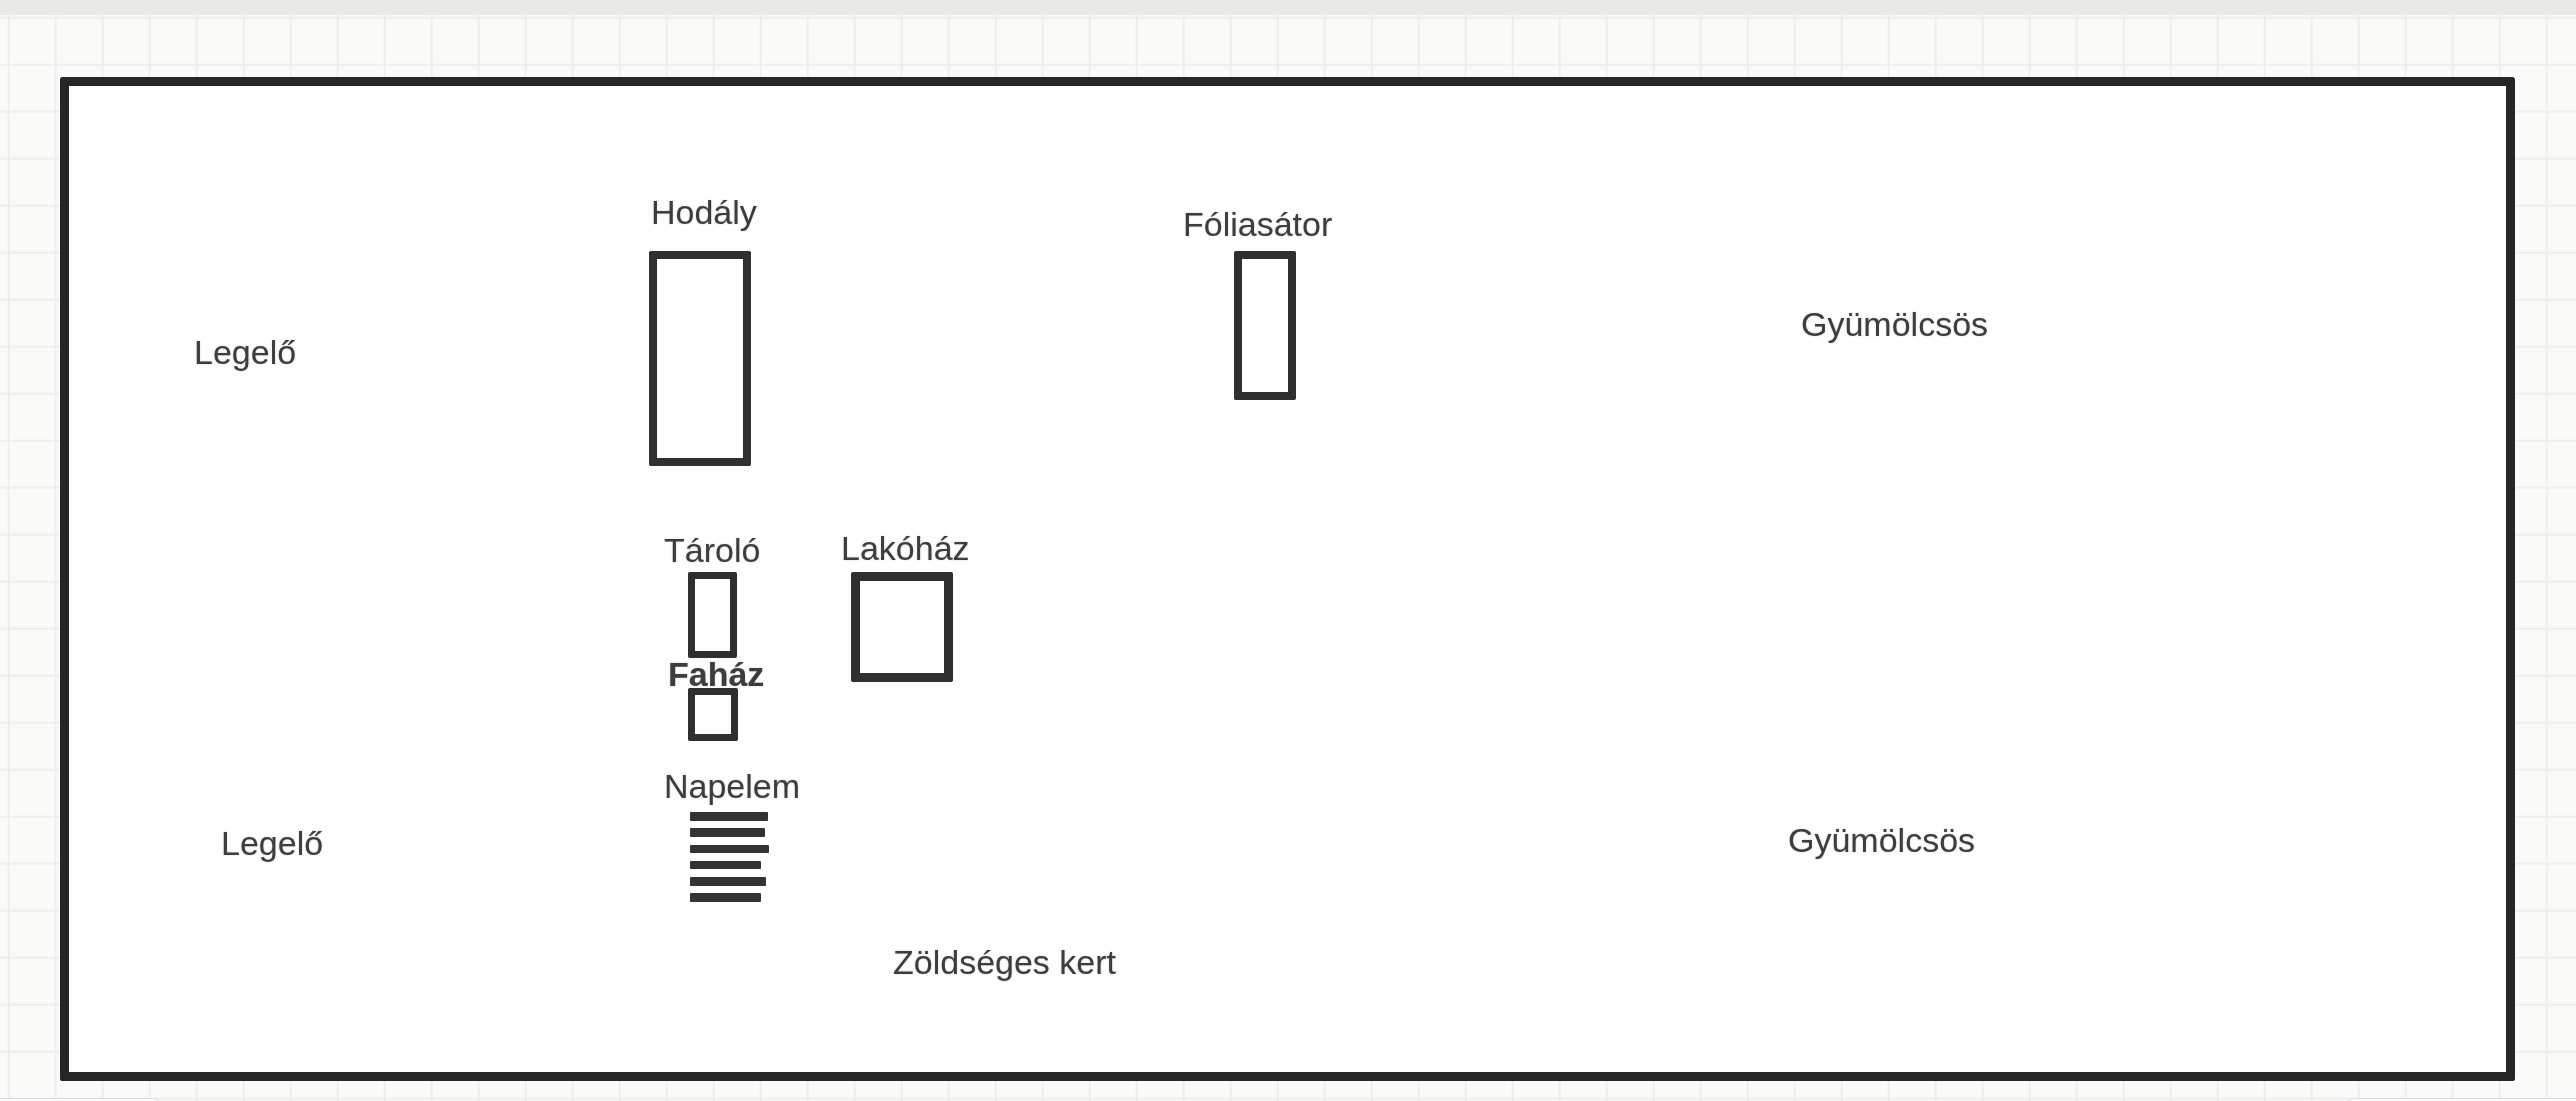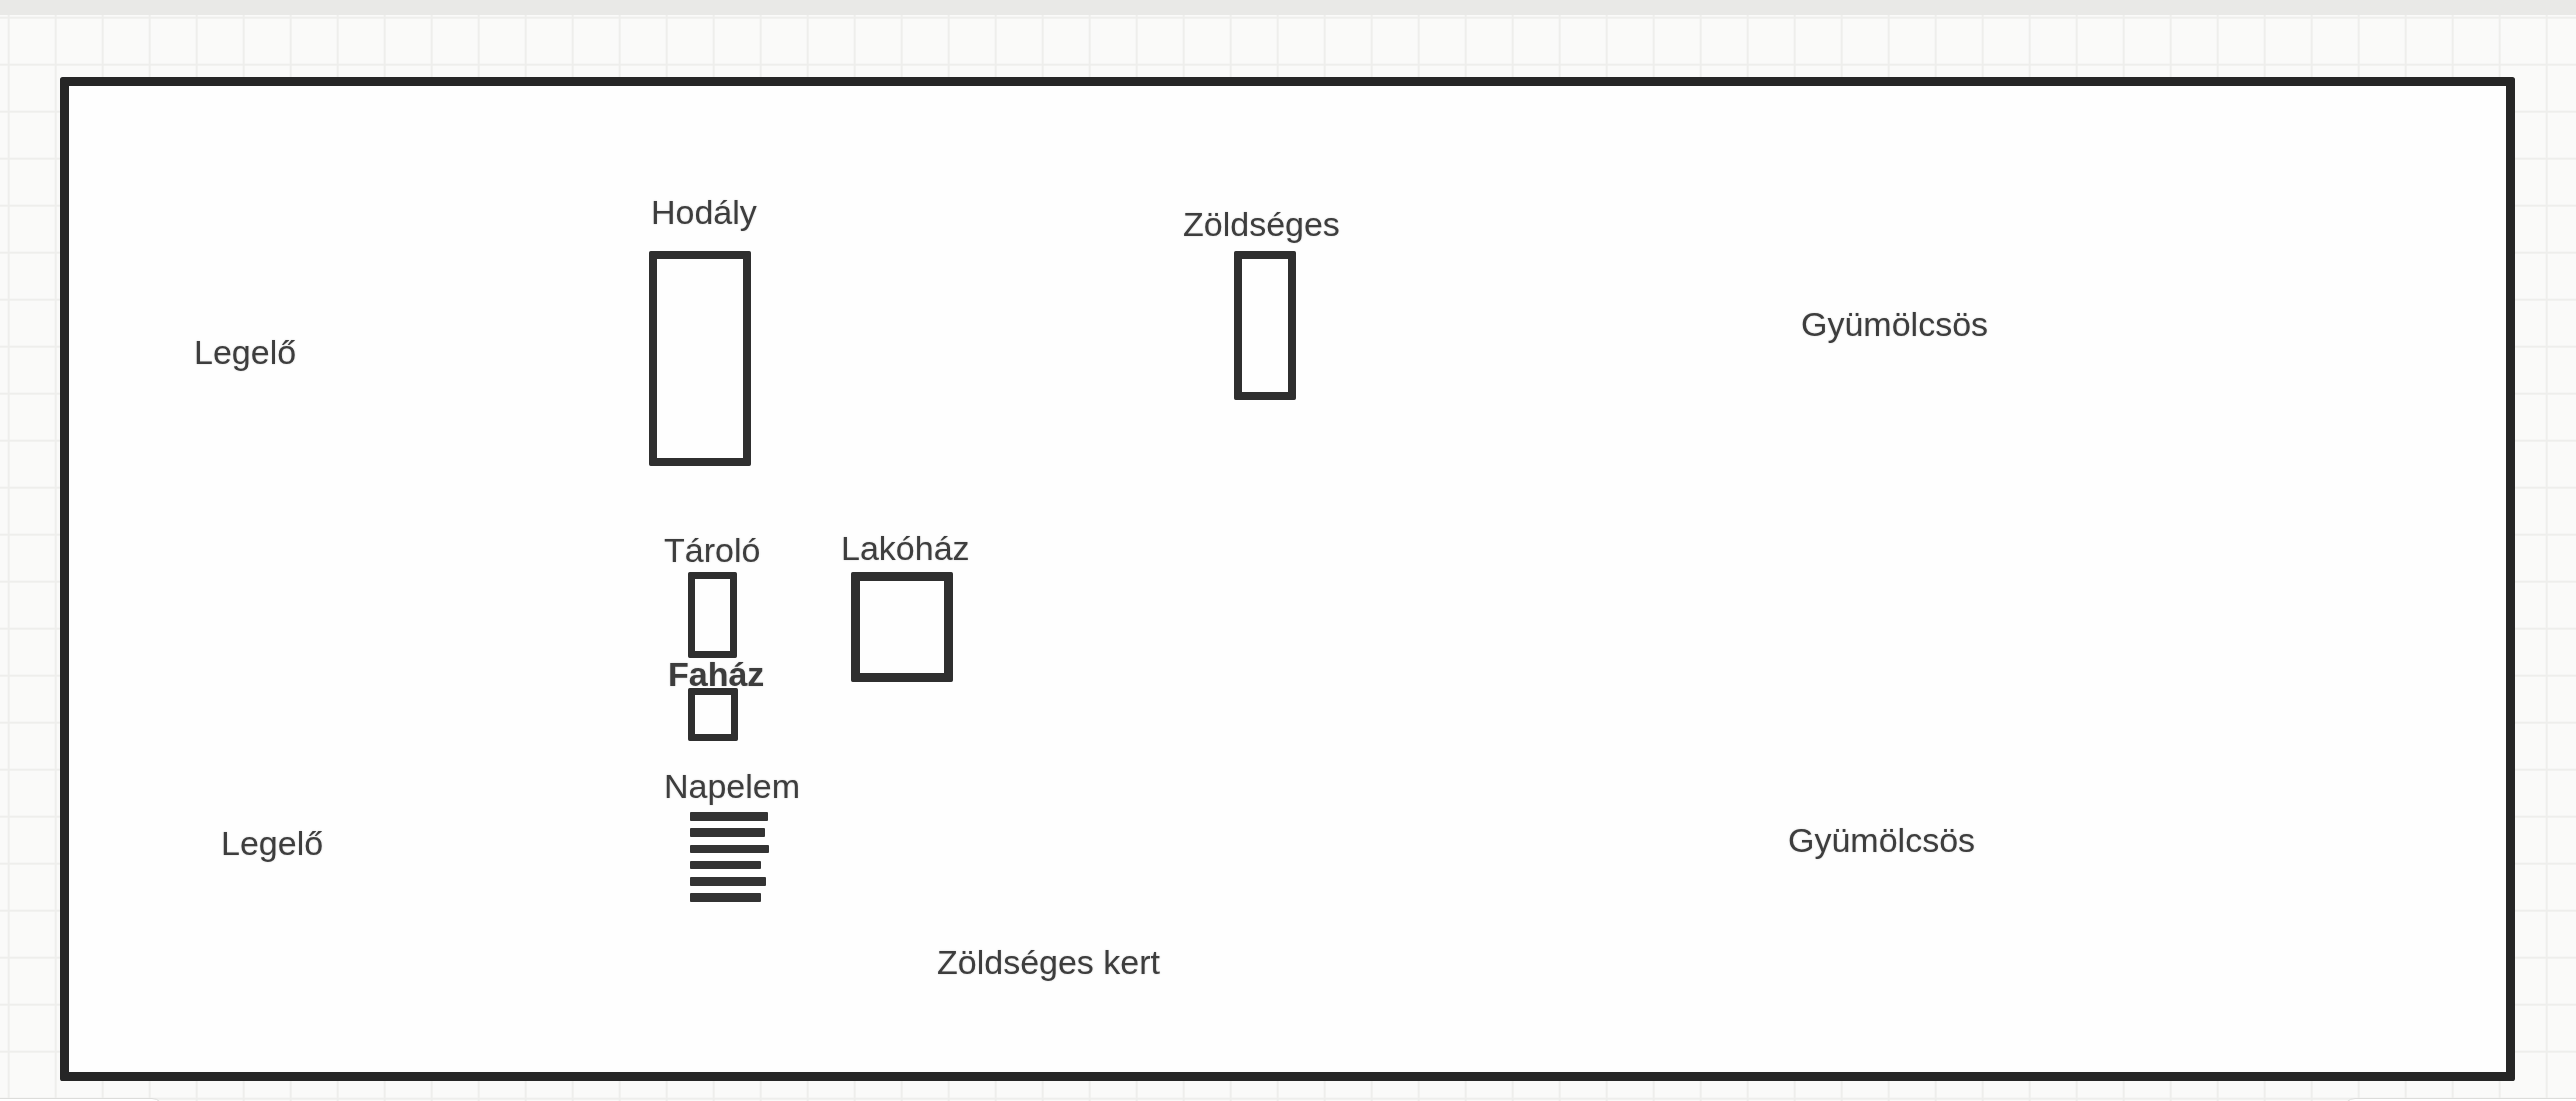--- a/index.html
+++ b/index.html
@@ -53,21 +53,21 @@
   .lbl-hodaly          {left:582px;top:109px;}
   .lbl-foliasator      {left:1114px;top:121px;}
   .lbl-gyumolcsos-top  {left:1732px;top:221px;}
   .lbl-legelo          {left:125px;top:249px;}
   .lbl-tarolo          {left:595px;top:447px;text-align:right;}
   .lbl-lakohaz         {left:772px;top:445px;}
   .lbl-fahaz           {left:599px;top:571px;font-weight:bold;}
   .lbl-napelem         {left:595px;top:683px;}
   .lbl-kaszalo         {left:152px;top:740px;}
   .lbl-gyumolcsos-bot  {left:1719px;top:737px;}
-  .lbl-zoldseges       {left:868px;top:859px;}
+  .lbl-zoldseges       {left:824px;top:859px;}
   
   .stripes{
     position:absolute;
     left:621px;top:726px;width:82px;
   }
   .stripe{
     height:8.6px;
     background:#333333;
     border-radius:0.9px;
     margin-bottom:7.7px;
@@ -110,21 +110,21 @@
   }
 </style>
 </head>
 <body>
 
 <div class="page">
 
   <div class="boundary">
 
     <div class="map-label lbl-hodaly">Hodály</div>
-    <div class="map-label lbl-foliasator">Zöldséges</div>
+    <div class="map-label lbl-foliasator">Fóliasátor</div>
     <div class="map-label lbl-gyumolcsos-top">Gyümölcsös</div>
     <div class="map-label lbl-legelo">Legelő</div>
     <div class="map-label lbl-tarolo">Tároló</div>
     <div class="map-label lbl-lakohaz">Lakóház</div>
     <div class="map-label lbl-fahaz">Faház</div>
     <div class="map-label lbl-napelem">Napelem</div>
     <div class="map-label lbl-kaszalo">Legelő</div>
     <div class="map-label lbl-gyumolcsos-bot">Gyümölcsös</div>
     <div class="map-label lbl-zoldseges">Zöldséges kert</div>
 

